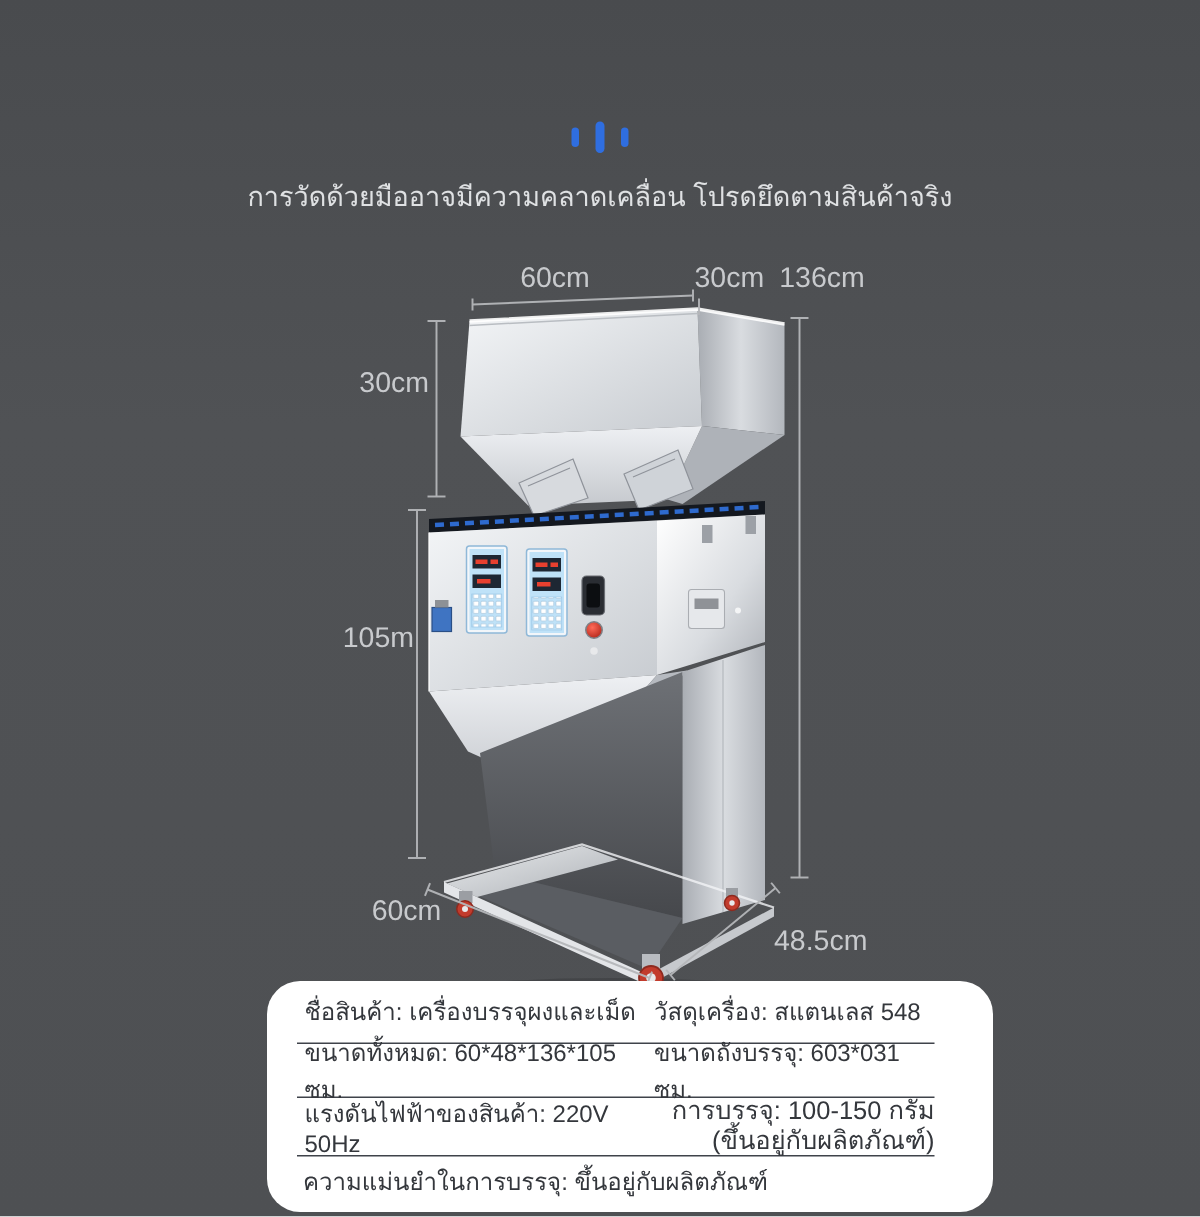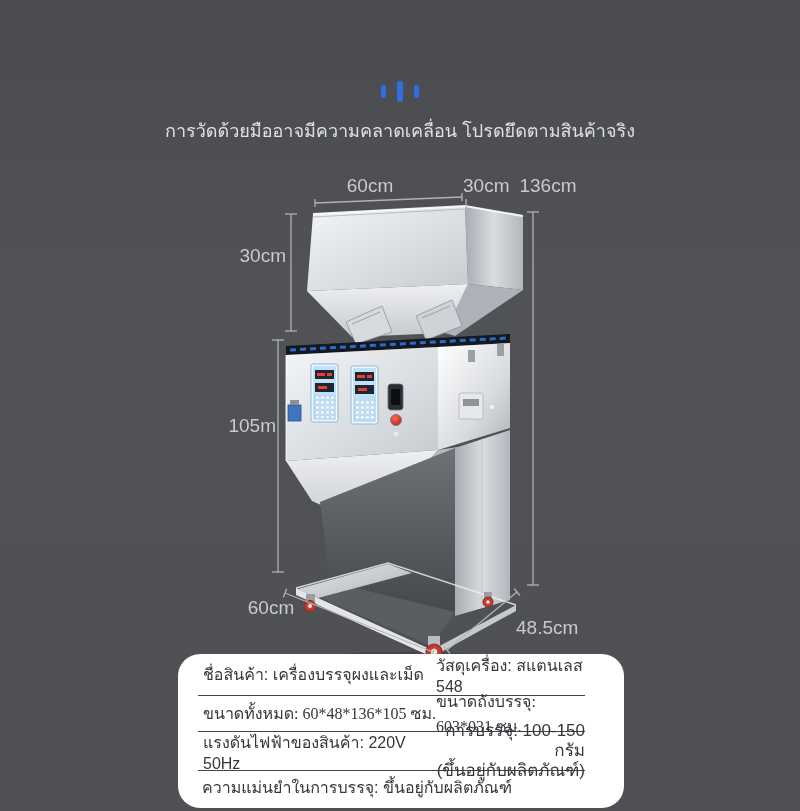--- a/index.html
+++ b/index.html
@@ -24,27 +24,27 @@
   .fig{position:absolute;left:0;top:0;width:800px;height:811px;}
   
   .dim{position:absolute;color:var(--dimension-text);font-size:19px;line-height:1.1;}
   .dim-top60{left:336px;top:176px;width:68px;text-align:center;}
   .dim-topright{left:463px;top:176px;display:flex;gap:10px;}
   .dim-left30{left:226px;top:246px;width:60px;text-align:right;}
   .dim-left105{left:220px;top:416px;width:56px;text-align:right;}
   .dim-bot60{left:240px;top:598px;width:62px;text-align:center;}
   .dim-bot485{left:470px;top:618px;width:84px;margin-left:46px;}
   
-  .spec-table{position:absolute;left:178px;top:654px;width:446px;height:154px;
+  .spec-table{position:absolute;left:178px;top:654px;width:484px;height:154px;
     background:var(--table-background);border-radius:22px;}
   .spec-rows{position:absolute;left:20px;right:39px;top:0;bottom:4px;
     display:flex;flex-direction:column;color:var(--table-text);font-size:16px;}
   .spec-row{display:flex;align-items:center;border-bottom:1.5px solid var(--divider);}
   .spec-row.r1{height:42px;}
-  .spec-row.r2{height:36px;font-family:Liberation Serif, serif;}
+  .spec-row.r2{height:36px;}
   .spec-row.r3{height:39px;}
   .spec-row.r4{flex:1;border-bottom:none;}
   .cell-left{width:238px;padding-left:5px;}
   .cell-right{flex:1;}
   .cell-right.small{font-size:17px;line-height:1.18;text-align:right;}
   .cell-full{padding-left:4px;}
 </style>
 </head>
 <body>
 

